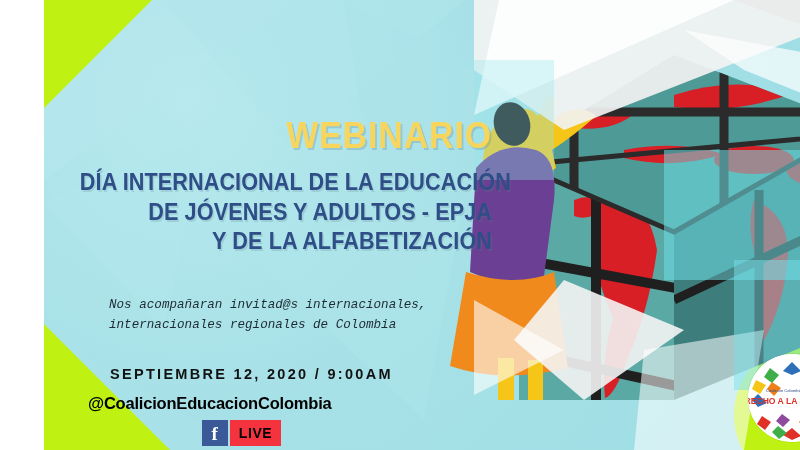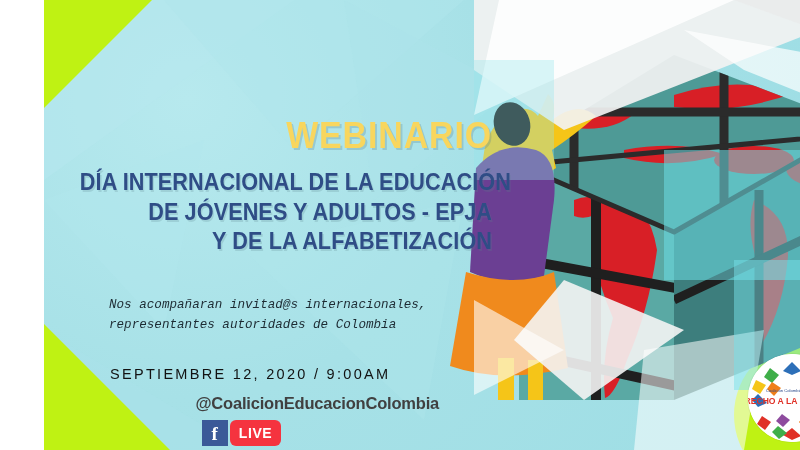--- a/index.html
+++ b/index.html
@@ -120,35 +120,36 @@
     font-style: italic;
     font-size: 12.6px;
     line-height: 1.56;
     color: #1d2b33;
     font-family: Liberation Mono, monospace;
   }
   .datetime {
     position: absolute;
     top: 366px;
     left: 66px;
-    font-weight: 400;
+    font-weight: 700;
     font-size: 14.5px;
     letter-spacing: 2.3px;
     color: #121212;
   }
   .handle {
     position: absolute;
     top: 394px;
     left: 0;
     width: 395px;
-    text-align: right;
+    text-align: left;
     font-weight: 700;
     font-size: 16.5px;
     letter-spacing: -0.2px;
-    color: #404040;
+    color: #000000;
+    padding-left: 44px;
   }
   .live-row {
     position: absolute;
     top: 420px;
     left: 0;
     width: 395px;
     display: flex;
     justify-content: center;
     align-items: stretch;
     gap: 2px;
@@ -162,28 +163,27 @@
     align-items: center;
     justify-content: center;
     color: #ffffff;
     font-weight: 700;
     font-size: 19px;
     font-family: "Liberation Serif", serif;
     line-height: 1;
   }
   .live-badge {
     background: #f5333f;
-    color: #ffffff;
+    color: #000000;
     font-weight: 700;
     font-size: 14px;
     letter-spacing: 0.6px;
     padding: 4px 9px;
     display: flex;
     align-items: center;
-    border-radius: 6px;
   }
 
   
   .logo {
     position: absolute;
     right: 8px;
     bottom: 8px;
     width: 88px;
     height: 88px;
     border-radius: 50%;
@@ -302,21 +302,21 @@
     <div class="headline">WEBINARIO</div>
 
     <div class="subhead">
       <div>DÍA INTERNACIONAL DE LA EDUCACIÓN</div>
       <div>DE JÓVENES Y ADULTOS - EPJA</div>
       <div>Y DE LA ALFABETIZACIÓN</div>
     </div>
 
     <div class="blurb">
       <div>Nos acompañaran invitad@s internacionales,</div>
-      <div>representantes autoridades de Colombia</div>
+      <div>internacionales regionales de Colombia</div>
     </div>
 
     <div class="datetime">SEPTIEMBRE 12, 2020  / 9:00AM</div>
 
     <div class="handle">@CoalicionEducacionColombia</div>
 
     <div class="live-row">
       <div class="fb-square">f</div>
       <div class="live-badge">LIVE</div>
     </div>

